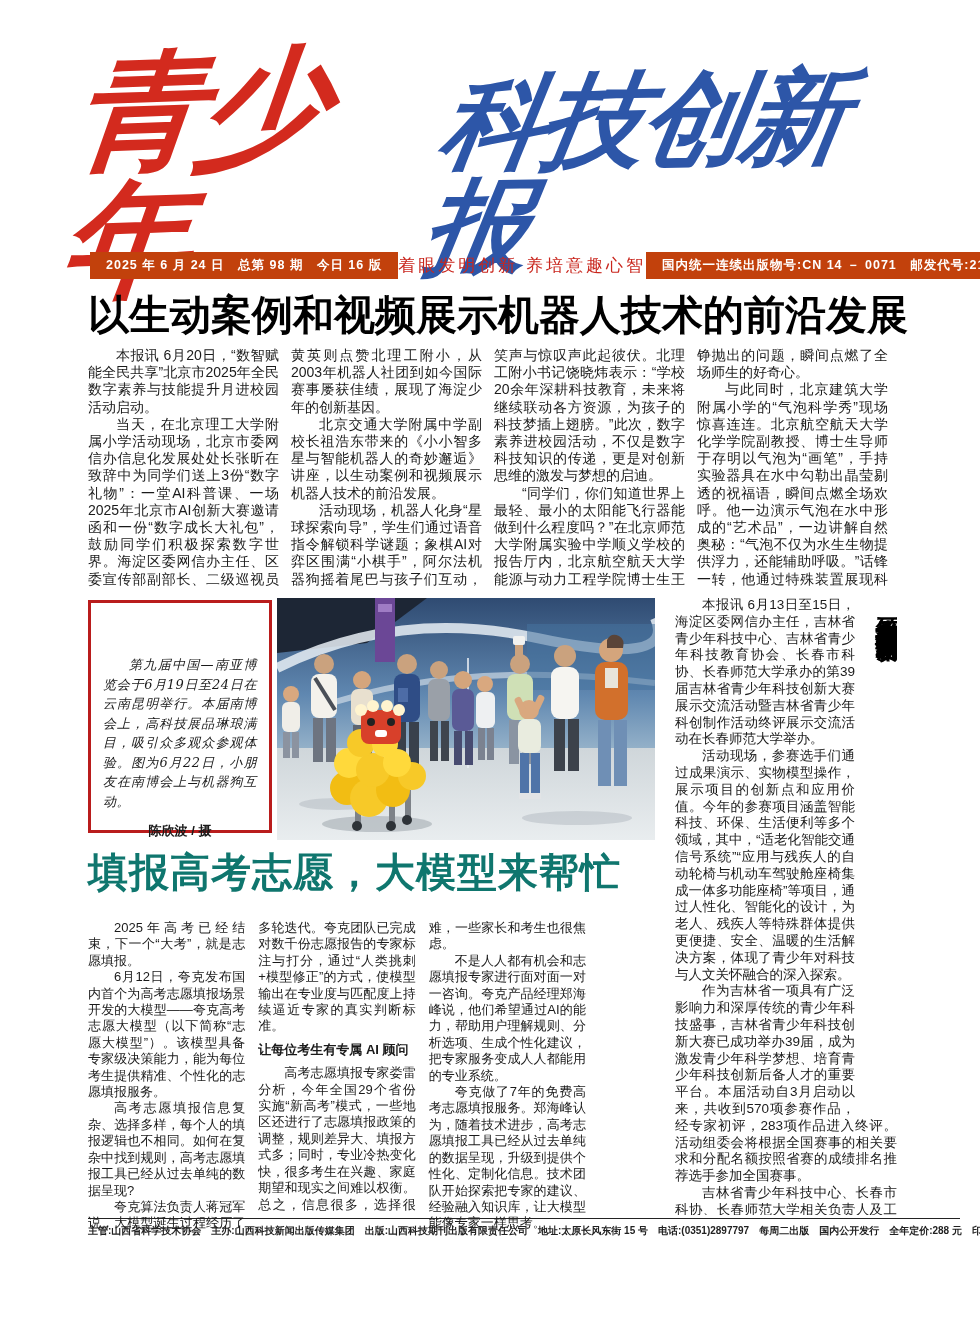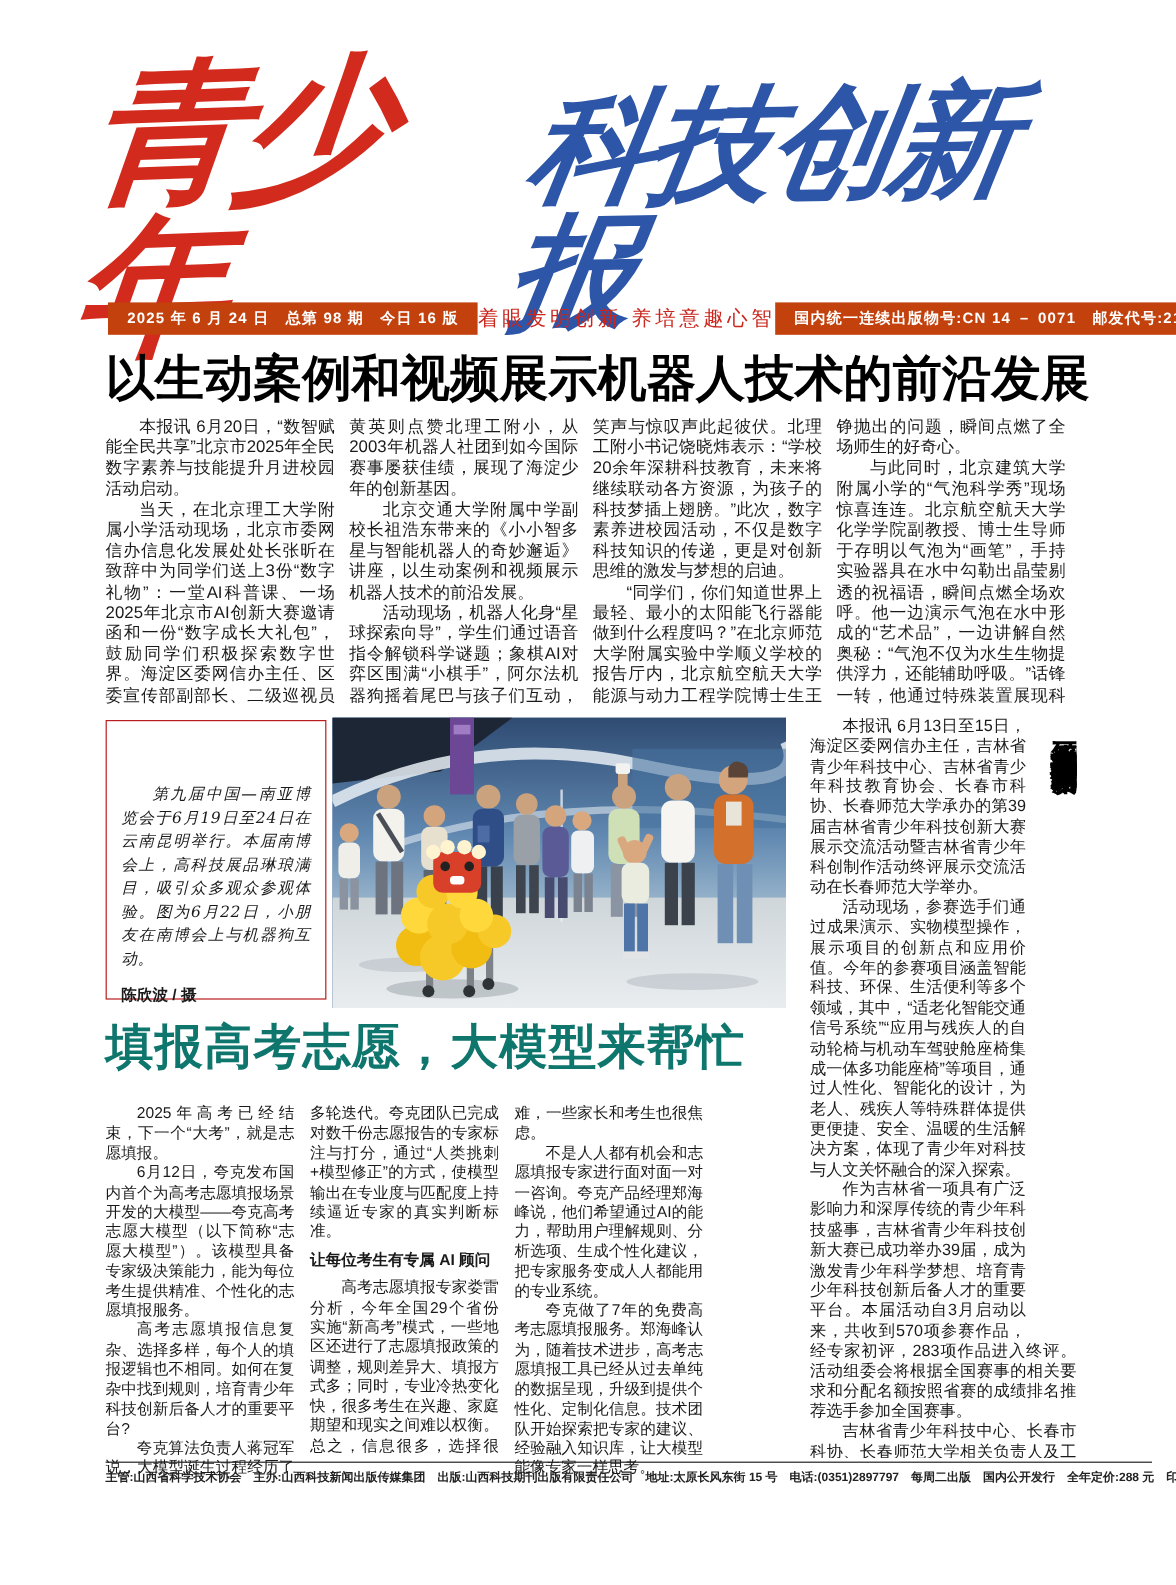--- a/index.html
+++ b/index.html
@@ -32,25 +32,25 @@
   
   .art p { text-align:justify; text-indent:2em; }
   .lead { font-weight:normal; }
 
   .article1 { position:absolute; top:347px; left:88px; width:800px; height:252px;
               column-count:4; column-gap:12px; column-fill:auto;
               font-size:14px; line-height:17.2px; overflow:hidden; }
 
   
   .caption-box { position:absolute; top:600px; left:88px; width:184px; height:233px;
-                 border:1px solid #b91c1c; padding:52px 12px 10px 12px;
+                 border:3px solid #b91c1c; padding:52px 12px 10px 12px;
                  font-family:"DejaVu Serif", serif; font-style:italic;
                  font-size:13px; line-height:19.5px; }
   .caption-box .cap { text-align:justify; text-indent:2em; letter-spacing:0.5px; }
-  .caption-box .credit { text-align:left; margin-top:10px; font-weight:bold; font-style:normal;
+  .caption-box .credit { text-align:center; margin-top:10px; font-weight:bold; font-style:normal;
                          font-family:"Liberation Sans", sans-serif; font-size:13px; }
 
   
   .photo { position:absolute; top:598px; left:277px; width:378px; height:242px; background:#5b7da3; }
   .photo svg { display:block; }
 
   
   .article-jilin { position:absolute; top:597px; left:675px; width:222px; height:618px;
                    font-size:13.5px; line-height:16.8px; overflow:hidden; }
   .vhead { float:right; writing-mode:vertical-rl; font-size:26px; font-weight:900; color:#000;
@@ -231,21 +231,21 @@
     <p>活动现场，参赛选手们通过成果演示、实物模型操作，展示项目的创新点和应用价值。今年的参赛项目涵盖智能科技、环保、生活便利等多个领域，其中，“适老化智能交通信号系统”“应用与残疾人的自动轮椅与机动车驾驶舱座椅集成一体多功能座椅”等项目，通过人性化、智能化的设计，为老人、残疾人等特殊群体提供更便捷、安全、温暖的生活解决方案，体现了青少年对科技与人文关怀融合的深入探索。</p>
     <p>作为吉林省一项具有广泛影响力和深厚传统的青少年科技盛事，吉林省青少年科技创新大赛已成功举办39届，成为激发青少年科学梦想、培育青少年科技创新后备人才的重要平台。本届活动自3月启动以来，共收到570项参赛作品，经专家初评，283项作品进入终评。活动组委会将根据全国赛事的相关要求和分配名额按照省赛的成绩排名推荐选手参加全国赛事。</p>
     <p><span>吉林省青少年科技中心、长春市科协、长春师范大学相关负责人及工作人员，省内科技专家、青少年科技教育机构相关负责同志、参赛选手和指导教师、志愿者等400余人参加活动。</span></p>
   </div>
 
   <div class="article-gaokao">
     <div class="headline2">填报高考志愿，大模型来帮忙</div>
     <div class="gk-cols art">
       <p>2025年高考已经结束，下一个“大考”，就是志愿填报。</p>
       <p>6月12日，夸克发布国内首个为高考志愿填报场景开发的大模型——夸克高考志愿大模型（以下简称“志愿大模型”）。该模型具备专家级决策能力，能为每位考生提供精准、个性化的志愿填报服务。</p>
-      <p>高考志愿填报信息复杂、选择多样，每个人的填报逻辑也不相同。如何在复杂中找到规则，培育青少年科技创新后备人才的重要平台?</p>
+      <p>高考志愿填报信息复杂、选择多样，每个人的填报逻辑也不相同。如何在复杂中找到规则，高考志愿填报工具已经从过去单纯的数据呈现?</p>
       <p>夸克算法负责人蒋冠军说，大模型诞生过程经历了多轮迭代。夸克团队已完成对数千份志愿报告的专家标注与打分，通过“人类挑刺+模型修正”的方式，使模型输出在专业度与匹配度上持续逼近专家的真实判断标准。</p>
       <p class="subhead">让每位考生有专属 AI 顾问</p>
       <p>高考志愿填报专家娄雷分析，今年全国29个省份实施“新高考”模式，一些地区还进行了志愿填报政策的调整，规则差异大、填报方式多；同时，专业冷热变化快，很多考生在兴趣、家庭期望和现实之间难以权衡。总之，信息很多，选择很难，一些家长和考生也很焦虑。</p>
       <p>不是人人都有机会和志愿填报专家进行面对面一对一咨询。夸克产品经理郑海峰说，他们希望通过AI的能力，帮助用户理解规则、分析选项、生成个性化建议，把专家服务变成人人都能用的专业系统。</p>
       <p>夸克做了7年的免费高考志愿填报服务。郑海峰认为，随着技术进步，高考志愿填报工具已经从过去单纯的数据呈现，升级到提供个性化、定制化信息。技术团队开始探索把专家的建议、经验融入知识库，让大模型能像专家一样思考。</p>
 
     </div>
   </div>
 
   <div class="footer">

